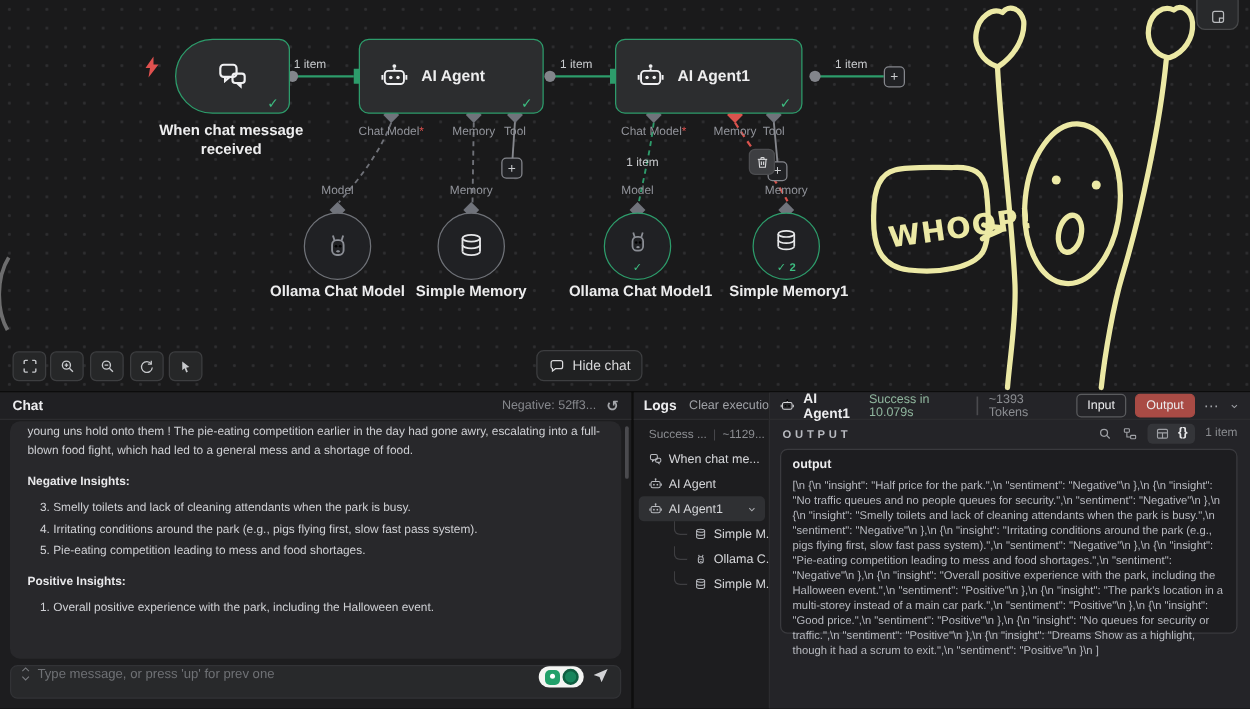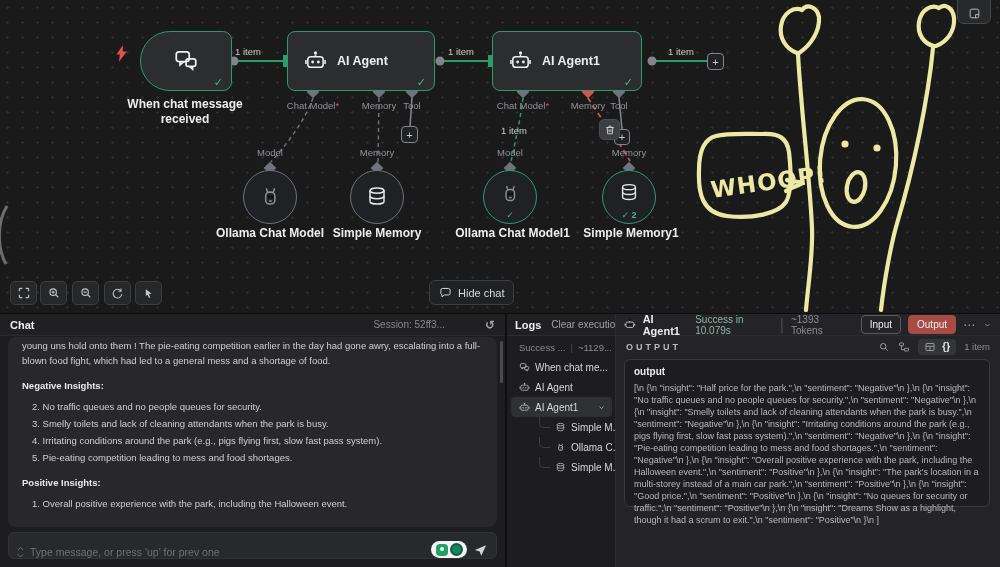--- a/index.html
+++ b/index.html
@@ -39,31 +39,31 @@
     color:#d9d9db; font-size:11px;justify-content:center; }
   .stickybtn { position:absolute; right:9px; top:-6px; width:34px; height:30px; background:#28292b;
     border:1px solid #47484a; border-radius:7px; display:flex; align-items:flex-end; justify-content:center;
     color:#b9bbbe; padding-bottom:3px; }
 
   
   .panels { position:absolute; left:0; top:313px; width:1000px; height:254px; background:#0e0e0e;
     display:flex; border-top:1px solid #0b0b0b; }
   .chat-panel { position:relative; width:505px; background:#1d1d1f; }
   .phead { height:22px; display:flex; align-items:center; padding:0 10px; border-bottom:1px solid #2c2c2f;
-    color:#ececee; font-size:11px; font-weight:700; background:#202023;gap:32px; }
+    color:#ececee; font-size:11px; font-weight:700; background:#202023; }
   .session { margin-left:auto; color:#85878c; font-size:10px; font-weight:400; }
   .resetic { margin-left:8px; color:#a5a7ab; font-size:12px; font-family:"DejaVu Sans",sans-serif; line-height:1; }
   .bubble { position:absolute; left:8px; top:23px; width:489px; height:190px; background:#28282b;
     border-radius:8px; padding:10px 14px 0; overflow:hidden; color:#cfd0d4; font-size:9.5px; line-height:15px; }
   .bubble .intro { margin-top:-9px; }
   .bubble h4 { font-size:9.5px; color:#e9e9eb; margin-top:10px; margin-bottom:6px; }
   .bubble .li { margin:0 0 2px 10px; }
   .scrollthumb { position:absolute; right:2px; top:27px; width:3px; height:42px; background:#4a4a4e; border-radius:2px; }
   .chat-input { position:absolute; left:8px; top:218px; width:489px; height:27px; background:#28292b;
-    border:1px solid #323336; border-radius:6px; display:flex; align-items:flex-end; padding:0 8px; gap:6px; }
+    border:1px solid #323336; border-radius:6px; display:flex; align-items:flex-start; padding:0 8px; gap:6px; }
   .updown { display:flex; flex-direction:column; gap:2px; color:#7a7c80; }
   .chat-input input { flex:1; background:transparent; border:none; outline:none; color:#b9bbbf;
     font-size:10.5px; font-family:inherit; }
   .chat-input input::placeholder { color:#6f7175; }
   .extbadge { width:36px; height:17px; background:#f4f5f3; border-radius:9px; display:flex;
     align-items:center; justify-content:center; gap:2px; }
   .extbadge .b1 { width:12px; height:12px; border-radius:4px; background:#21a06a; position:relative; }
   .extbadge .b1::after { content:""; position:absolute; left:4px; top:3px; width:4px; height:4px; border-radius:50%; background:#fff; }
   .extbadge .b2 { width:13px; height:13px; border-radius:50%; background:#17855c; border:2px solid #0f5e40; }
 
@@ -378,27 +378,26 @@
       <text x="712" y="198" transform="rotate(-8 712 198)" font-family="DejaVu Sans, sans-serif" font-size="23" font-weight="bold" fill="#ece9a5" letter-spacing="1">WHOOP!</text>
       <path d="M7,206 C-3,222 -3,248 6,264" stroke="rgba(235,235,235,0.4)" stroke-width="3" fill="none"></path>
     </svg>
   </div>
 
   <div class="panels">
 
     <section class="chat-panel">
       <header class="phead">
         <span>Chat</span>
-        <span class="session">Session: 52ff3...</span>
+        <span class="session">Negative: 52ff3...</span>
         <span class="resetic">↺</span>
       </header>
       <div class="bubble">
         <p class="intro">young uns hold onto them ! The pie-eating competition earlier in the day had gone awry, escalating into a full-blown food fight, which had led to a general mess and a shortage of food.</p>
         <h4>Negative Insights:</h4>
-        <div class="li">2. No traffic queues and no people queues for security.</div>
         <div class="li">3. Smelly toilets and lack of cleaning attendants when the park is busy.</div>
         <div class="li">4. Irritating conditions around the park (e.g., pigs flying first, slow fast pass system).</div>
         <div class="li">5. Pie-eating competition leading to mess and food shortages.</div>
         <h4>Positive Insights:</h4>
         <div class="li">1. Overall positive experience with the park, including the Halloween event.</div>
 
       </div>
       <div class="scrollthumb"></div>
       <div class="chat-input">
         <span class="updown">

